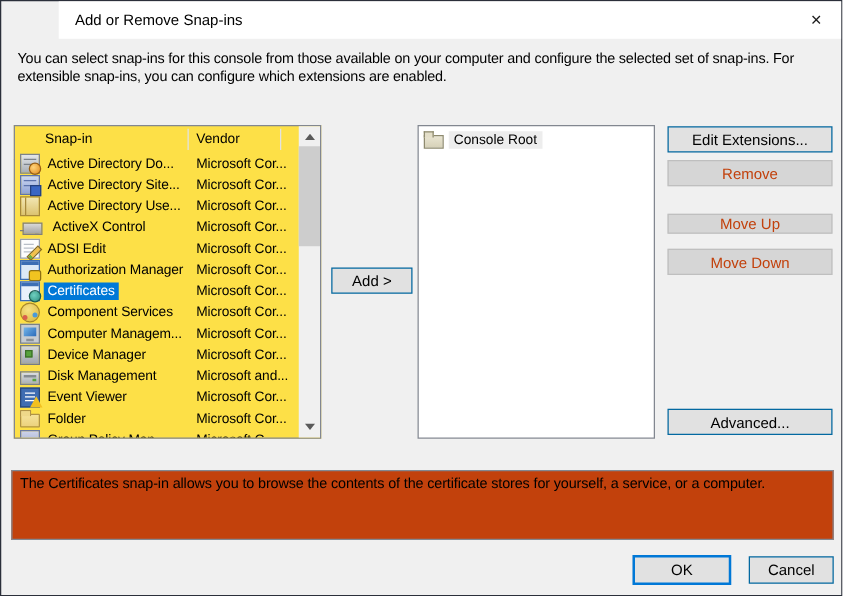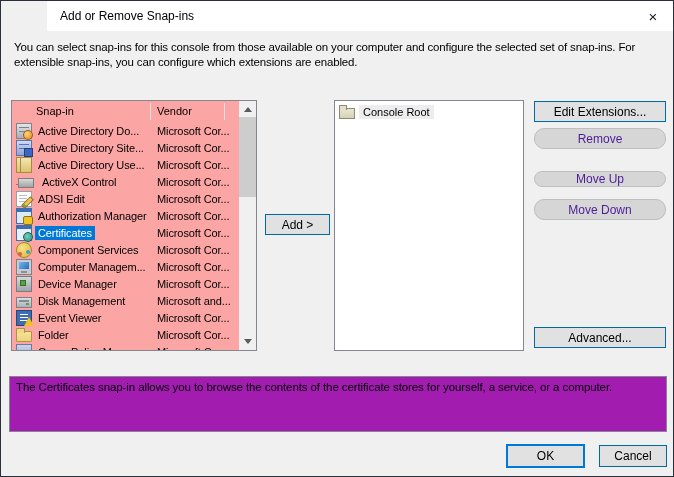--- a/index.html
+++ b/index.html
@@ -16,21 +16,21 @@
     line-height:23px;font-size:15px;color:#1a1a1a;cursor:default;}
   
   .intro{position:absolute;left:13px;top:39px;width:652px;font-size:11.5px;letter-spacing:-0.15px;line-height:15px;}
   .intro div{white-space:nowrap;overflow:hidden;}
   
   .seclabel{position:absolute;font-size:12px;white-space:nowrap;margin-top:32px;}
   #lbl-available{left:10px;top:84px;}
   #lbl-selected{left:333px;top:84px;}
   #lbl-description{left:10px;top:360px;}
   
-  .listview{position:absolute;left:10px;top:99px;width:246px;height:251px;background:#fca5a5;border:1px solid #828790;}
+  .listview{position:absolute;left:10px;top:99px;width:246px;height:251px;background:#fde047;border:1px solid #828790;}
   .lv-header{position:relative;height:21px;font-size:11px;}
   .lv-header .h1{position:absolute;left:24px;top:4px;}
   .lv-header .h2{position:absolute;left:145px;top:4px;}
   .col-div{position:absolute;top:2px;bottom:2px;width:1px;background:#e2e2e2;}
   .col-div.d1{left:138px;} .col-div.d2{left:212px;}
   .lv-rows{position:absolute;left:0;top:21px;width:227px;height:228px;overflow:hidden;}
   .lv-row{position:relative;height:17px;display:flex;align-items:center;padding-left:4px;font-size:11px;letter-spacing:-0.1px;}
   .lv-label{margin-left:3px;padding:1px 3px;white-space:nowrap;}
   .lv-label.sel{background:#0078d7;color:#fff;}
   .lv-vendor{position:absolute;left:145px;white-space:nowrap;}
@@ -42,31 +42,31 @@
   .tri-up{border-left:4px solid transparent;border-right:4px solid transparent;border-bottom:5px solid #5a5a5a;}
   .tri-down{border-left:4px solid transparent;border-right:4px solid transparent;border-top:5px solid #5a5a5a;}
   .sb-thumb{position:absolute;left:0;top:16px;width:17px;height:80px;background:#cdcdcd;}
   
   .selview{position:absolute;left:333px;top:99px;width:190px;height:251px;background:#fff;border:1px solid #828790;}
   .sel-row{display:flex;align-items:center;padding:3px 0 0 4px;font-size:11px;}
   .sel-label{margin-left:4px;padding:1px 4px;background:#ededed;white-space:nowrap;}
   
   .btn{position:absolute;display:flex;align-items:center;justify-content:center;
     background:#e1e1e1;border:1px solid #0369a1;font-size:12px;white-space:nowrap;cursor:default;}
-  .btn.disabled{background:#d6d6d6;border-color:#bfbfbf;color:#4c1d95;border-radius:10px;}
+  .btn.disabled{background:#d6d6d6;border-color:#bfbfbf;color:#c2410c;}
   #btn-add{left:264px;top:213px;width:65px;height:21px;}
   #btn-editext{left:533px;top:100px;width:132px;height:21px;}
   #btn-remove{left:533px;top:127px;width:132px;height:21px;}
   #btn-moveup{left:533px;top:170px;width:132px;height:16px;}
   #btn-movedown{left:533px;top:198px;width:132px;height:21px;}
   #btn-advanced{left:533px;top:326px;width:132px;height:21px;text-align:center;}
   #btn-ok{left:505px;top:443px;width:79px;height:24px;border:2px solid #0078d7;}
   #btn-cancel{left:598px;top:444px;width:68px;height:22px;}
   
-  .descbox{position:absolute;left:8px;top:375px;width:658px;height:56px;background:#a21caf;
+  .descbox{position:absolute;left:8px;top:375px;width:658px;height:56px;background:#c2410c;
     border:1px solid #828790;padding:4px 6px;font-size:11.5px;letter-spacing:-0.1px;}
   
   .ic{position:relative;display:inline-block;width:16px;height:16px;flex:0 0 16px;}
   .ad-domains-icon{background:linear-gradient(180deg,#e3e6ea,#a8aeb5);border:1px solid #7c838b;}
   .ad-domains-icon::before{content:"";position:absolute;left:2px;top:3px;right:2px;height:1px;background:#7c838b;box-shadow:0 4px 0 #7c838b;}
   .ad-domains-icon::after{content:"";position:absolute;right:-2px;bottom:-2px;width:8px;height:8px;border-radius:50%;
     background:radial-gradient(circle at 35% 35%,#ffd37a,#e08a1e);border:1px solid #9a5f12;}
   .ad-sites-icon{background:linear-gradient(180deg,#cfd9f2,#8fa3d6);border:1px solid #5e74ad;}
   .ad-sites-icon::before{content:"";position:absolute;left:2px;top:3px;right:2px;height:1px;background:#5e74ad;box-shadow:0 4px 0 #5e74ad;}
   .ad-sites-icon::after{content:"";position:absolute;right:-2px;bottom:-2px;width:7px;height:7px;background:#3a66c4;border:1px solid #24407e;}

